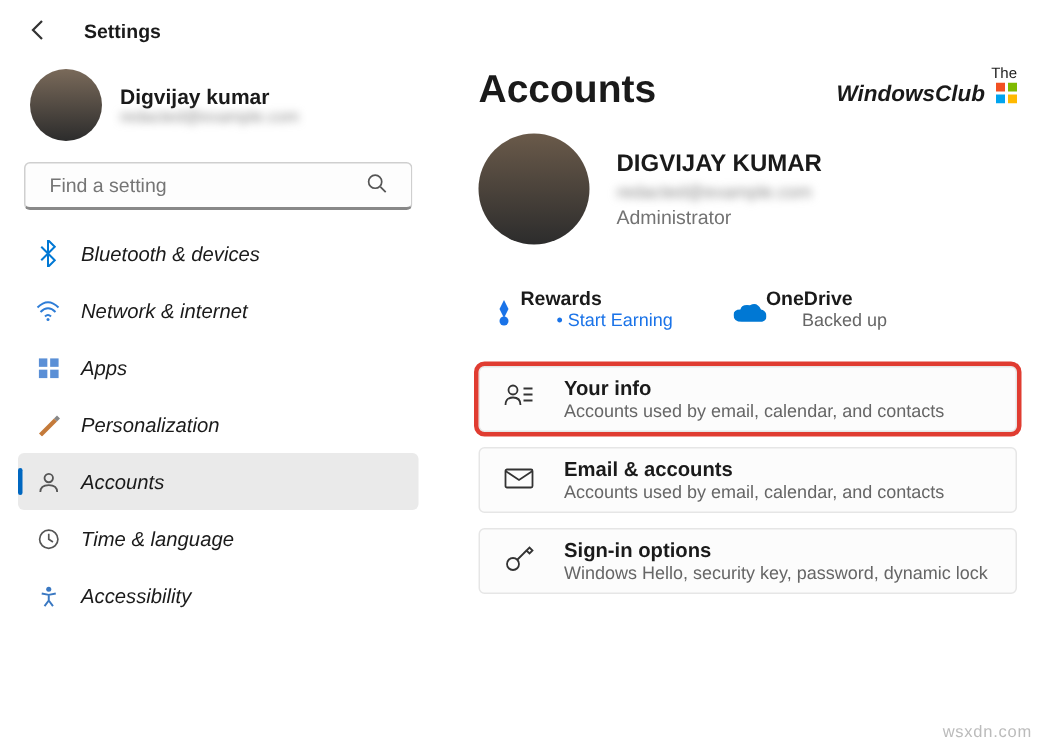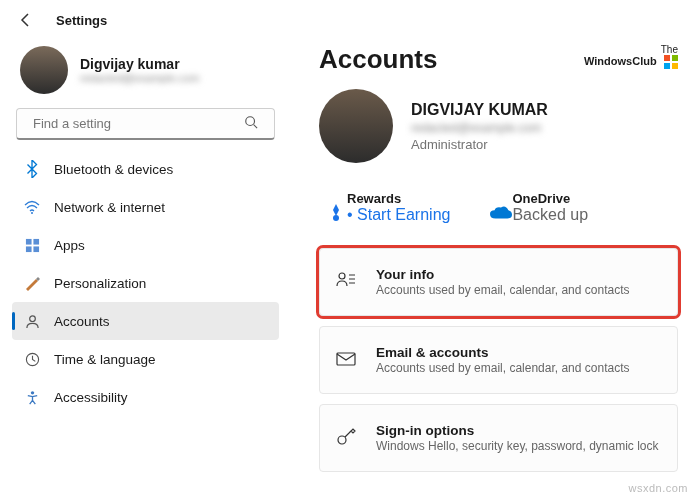--- a/index.html
+++ b/index.html
@@ -9,44 +9,44 @@
 .title { margin-left: 16px; font-size: 13px; font-weight: 600; }
 .layout { display: flex; height: calc(100% - 40px); }
 .sidebar { width: 285px; padding: 0 6px 0 12px; }
 .profile { display: flex; align-items: center; padding: 6px 8px 14px 8px; }
 .profile .av { width: 48px; height: 48px; border-radius: 50%; background: linear-gradient(#7a6a5a,#2c2c2c); margin-right: 12px; }
 .profile .nm { font-size: 14px; font-weight: 600; }
 .profile .em { color: #8a8a8a; filter: blur(3px); font-size: 11px; }
 .search { display: flex; align-items: center; border: 1px solid #cfcfcf; border-bottom: 2px solid #888; border-radius: 4px; padding: 6px 16px; margin: 0 4px 10px 4px; background:#fdfdfd;}
 .search input { border: none; outline: none; flex: 1; font-size: 13px; background:transparent;}
 .search .sicon { font-size: 14px; color:#555;}
-.nav { list-style: none; }
+.nav { list-style: none; font-style: italic; }
 .nav li { display: flex; align-items: center; padding: 9px 10px; border-radius: 4px; cursor: pointer; font-size: 13.5px; position: relative; }
 .nav li.active { background: #eaeaea; }
 .nav li.active::before { content:""; position:absolute; left:0; top:10px; bottom:10px; width:3px; background:#0067c0; border-radius:2px;}
 .nav .icon { width: 20px; height: 20px; margin-right: 12px; display:flex; align-items:center; justify-content:center; font-size:15px;}
 .main { flex: 1; padding: 4px 22px 0 34px; overflow:hidden; position:relative;}
 .hdr { display: flex; justify-content: space-between; align-items: flex-start; margin-bottom: 14px; }
 .hdr h1 { font-size: 26px; font-weight: 600; }
 .brand { text-align: right; font-size: 12px; line-height:1.1; }
 .brand .top { font-size:10px;}
-.brand .bot { font-weight:600; font-size:11px;}
+.brand .bot { font-weight:600; font-size:15px;font-style:italic;}
 .brand .flag { display:inline-block; width:14px; height:14px; margin-left:4px; vertical-align:top;}
 .acct { display: flex; align-items: center; }
 .acct .av2 { width: 74px; height: 74px; border-radius: 50%; background: linear-gradient(#6a5a4a,#2c2c2c); margin-right: 18px; }
 .acct .nm2 { font-size: 16px; font-weight: 600; }
 .acct .em2 { color: #8a8a8a; filter: blur(3px); font-size: 12px; margin:2px 0; }
 .acct .role { color: #737373; font-size: 13px; }
 .tiles { display: flex; gap: 40px; margin: 18px 0 14px 0; padding: 10px 6px; }
 .tile { display: flex; align-items: flex-end; cursor:pointer;}
 .tile .ic { width: 22px; height: 22px; display:flex; align-items:center; justify-content:center; font-size:20px;}
 .tile .tt { font-size: 13px; font-weight: 600; }
-.tile .ts { font-size: 16px; color: #666; }
+.tile .ts { font-size: 12px; color: #666; margin-left: 24px; }
 .tile.rewards .ts { color:#1a73e8;}
-.card { border: 1px solid #e6e6e6; border-radius: 4px; padding: 18px 16px; display: flex; align-items: center; margin-bottom: 10px; cursor:pointer; background:#fcfcfc;}
+.card { border: 1px solid #e6e6e6; border-radius: 4px; padding: 6px 16px; display: flex; align-items: center; margin-bottom: 10px; cursor:pointer; background:#fcfcfc;}
 .card.highlight { outline: 3px solid #e03c31; outline-offset: 0; }
 .card .ic { width: 22px; margin-right: 18px; font-size:18px; color:#333;}
 .card .ct { font-size: 13.5px; font-weight: 600; }
 .card .cs { font-size: 12px; color: #666; margin-top:1px;}
 .watermark { position:absolute; bottom:8px; right:12px; font-size:11px; color:#bbb; letter-spacing:.5px;}
 </style>
 </head>
 <body>
 
 <div class="titlebar">

